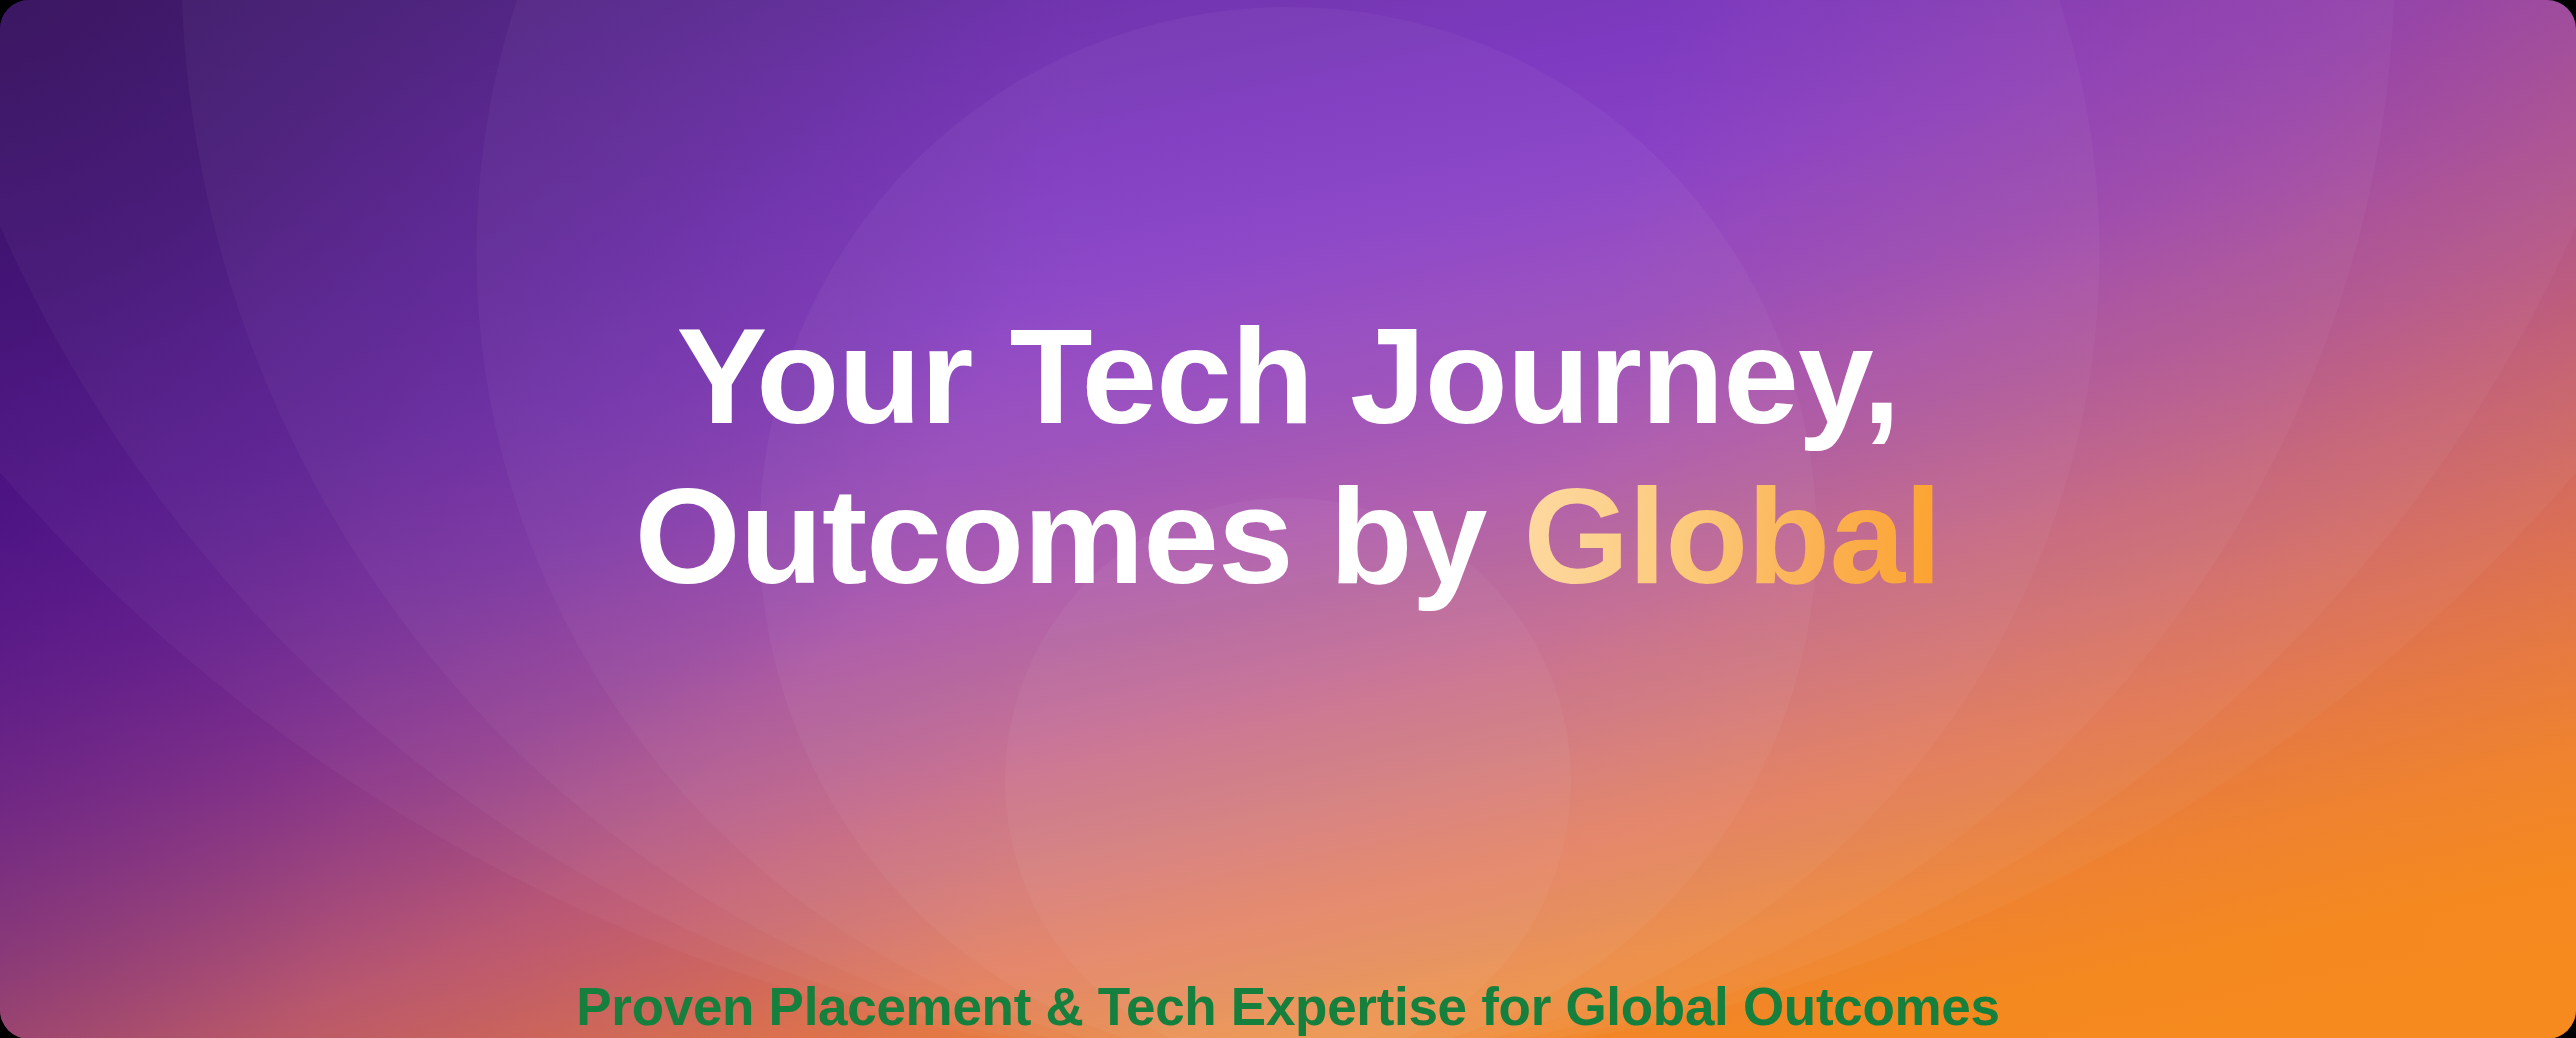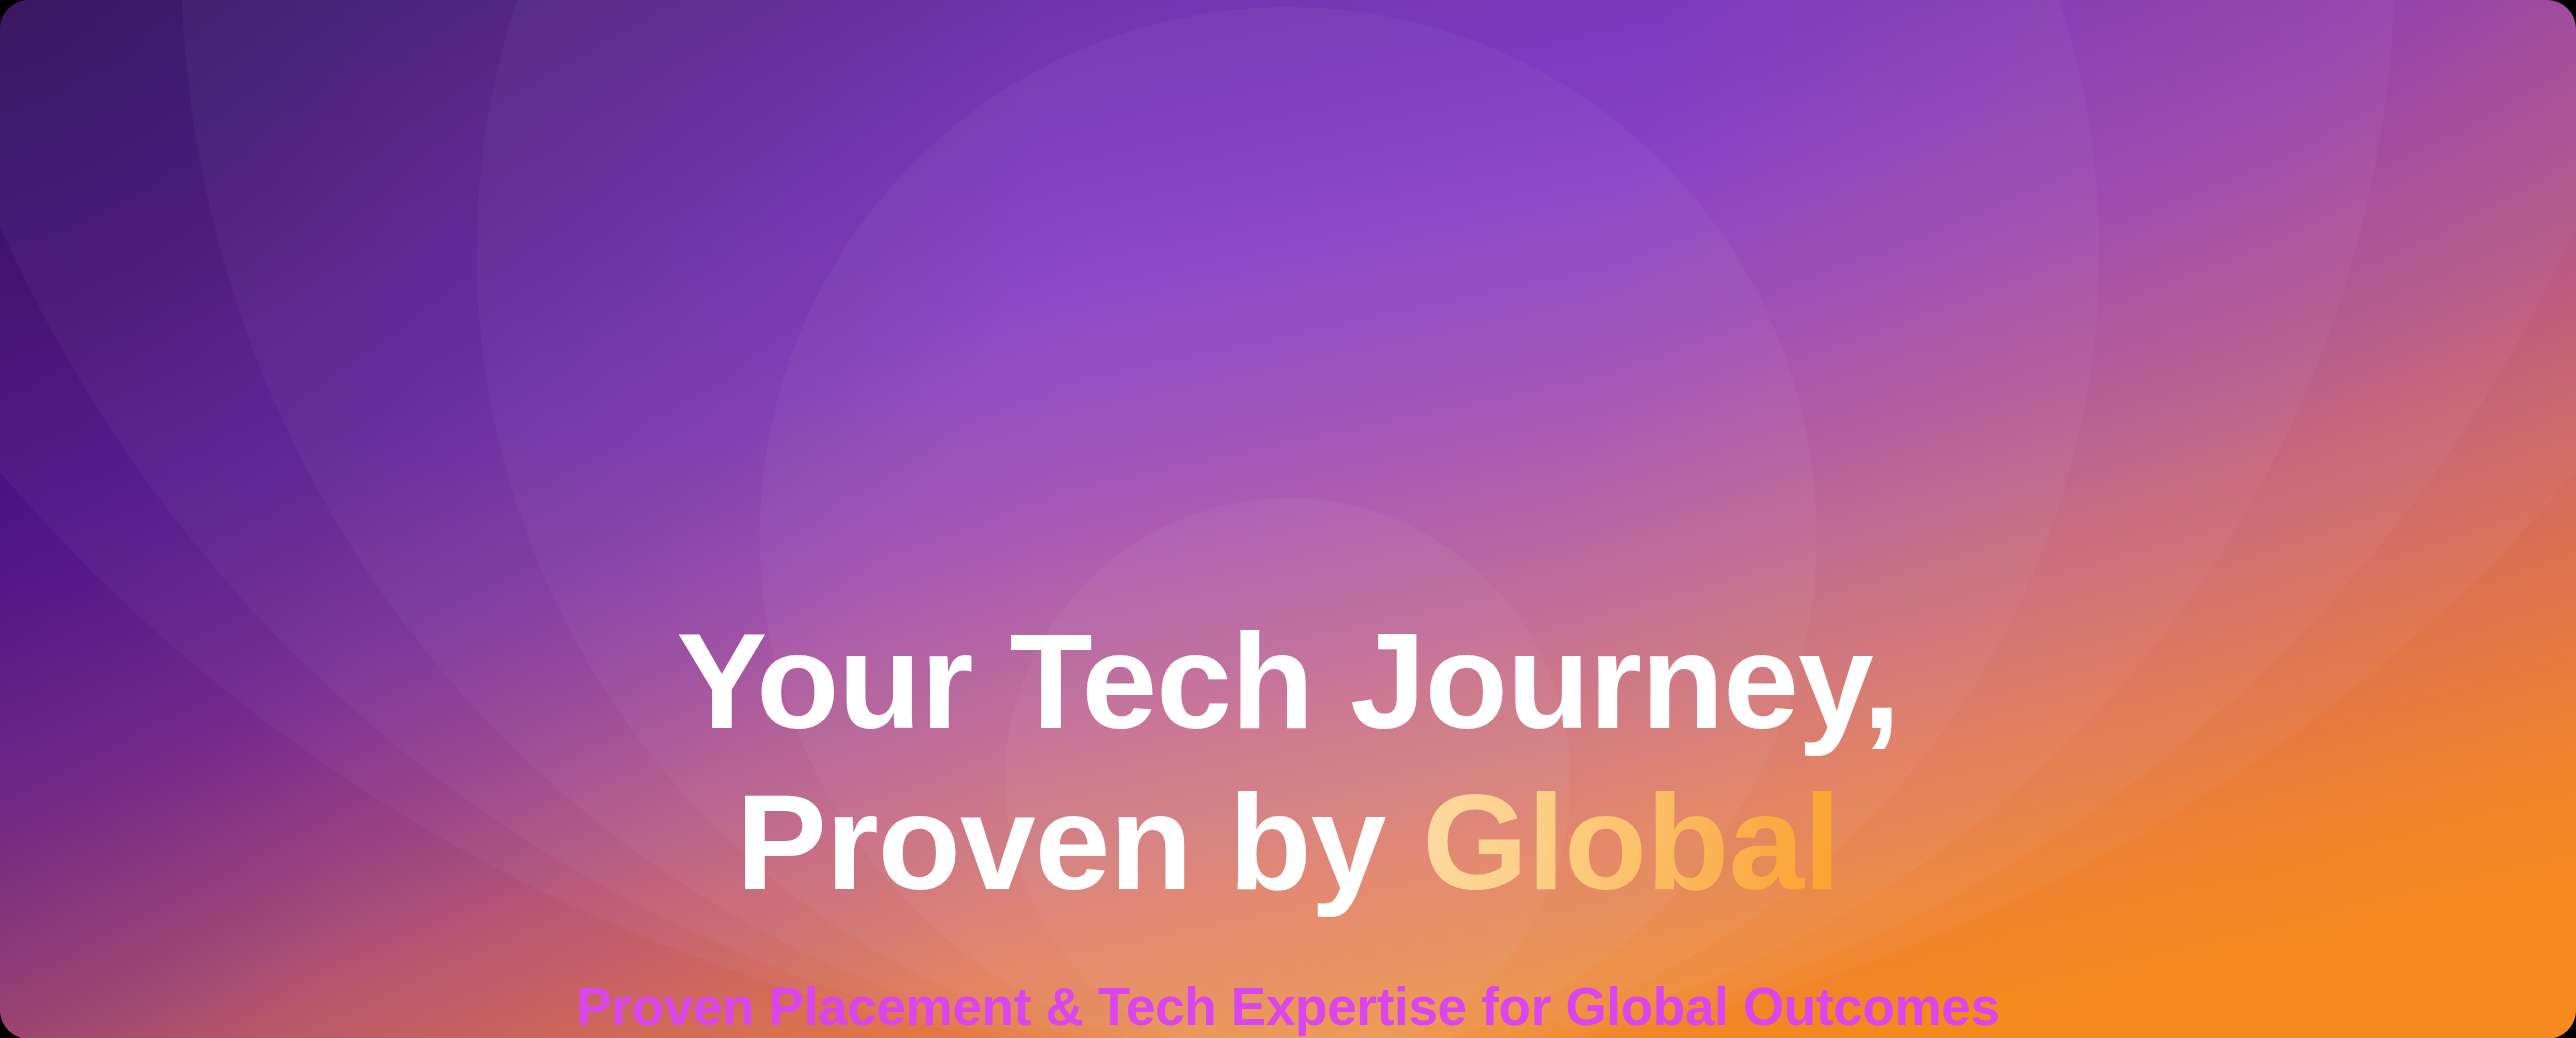--- a/index.html
+++ b/index.html
@@ -122,25 +122,24 @@
     bottom: -314px;
   }
 
   
   .hero-content {
     position: absolute;
     inset: 0;
     display: flex;
     flex-direction: column;
     align-items: center;
-    justify-content: flex-end;
+    justify-content: space-between;
     padding-top: 296px;
     box-sizing: border-box;
     text-align: center;
-    gap: 24px;
   }
 
   .hero-heading {
     margin: 0;
     font-size: 136px;
     line-height: 1.18;
     font-weight: 700;
     color: #FFFFFF;
     letter-spacing: -0.9px;
     max-width: 1321px;
@@ -157,21 +156,21 @@
     background-clip: text;
     -webkit-text-fill-color: transparent;
     color: #FBB050;
   }
 
   .hero-subtitle {
     margin: 29px 0 0 0;
     font-size: 53px;
     line-height: 1.2;
     font-weight: 700;
-    color: #d946ef;
+    color: #15803d;
     letter-spacing: -0.3px;
   }
 </style>
 </head>
 <body>
 
 <div class="hero-banner">
 
   <div class="hero-gradient-base"></div>
   <div class="hero-gradient-warm"></div>
@@ -183,20 +182,20 @@
     <div class="ring ring-3"></div>
     <div class="ring ring-4"></div>
     <div class="ring ring-5"></div>
     <div class="ring ring-6"></div>
   </div>
 
   <div class="hero-content">
 
     <h1 class="hero-heading">
       <span class="hero-heading-line">Your Tech Journey,</span>
-      <span class="hero-heading-line"><span>Proven by </span><span class="brand-word">Global</span></span>
+      <span class="hero-heading-line"><span>Outcomes by </span><span class="brand-word">Global</span></span>
     </h1>
 
     <p class="hero-subtitle">Proven Placement &amp; Tech Expertise for Global Outcomes</p>
 
   </div>
 </div>
 
 
 </body></html>

